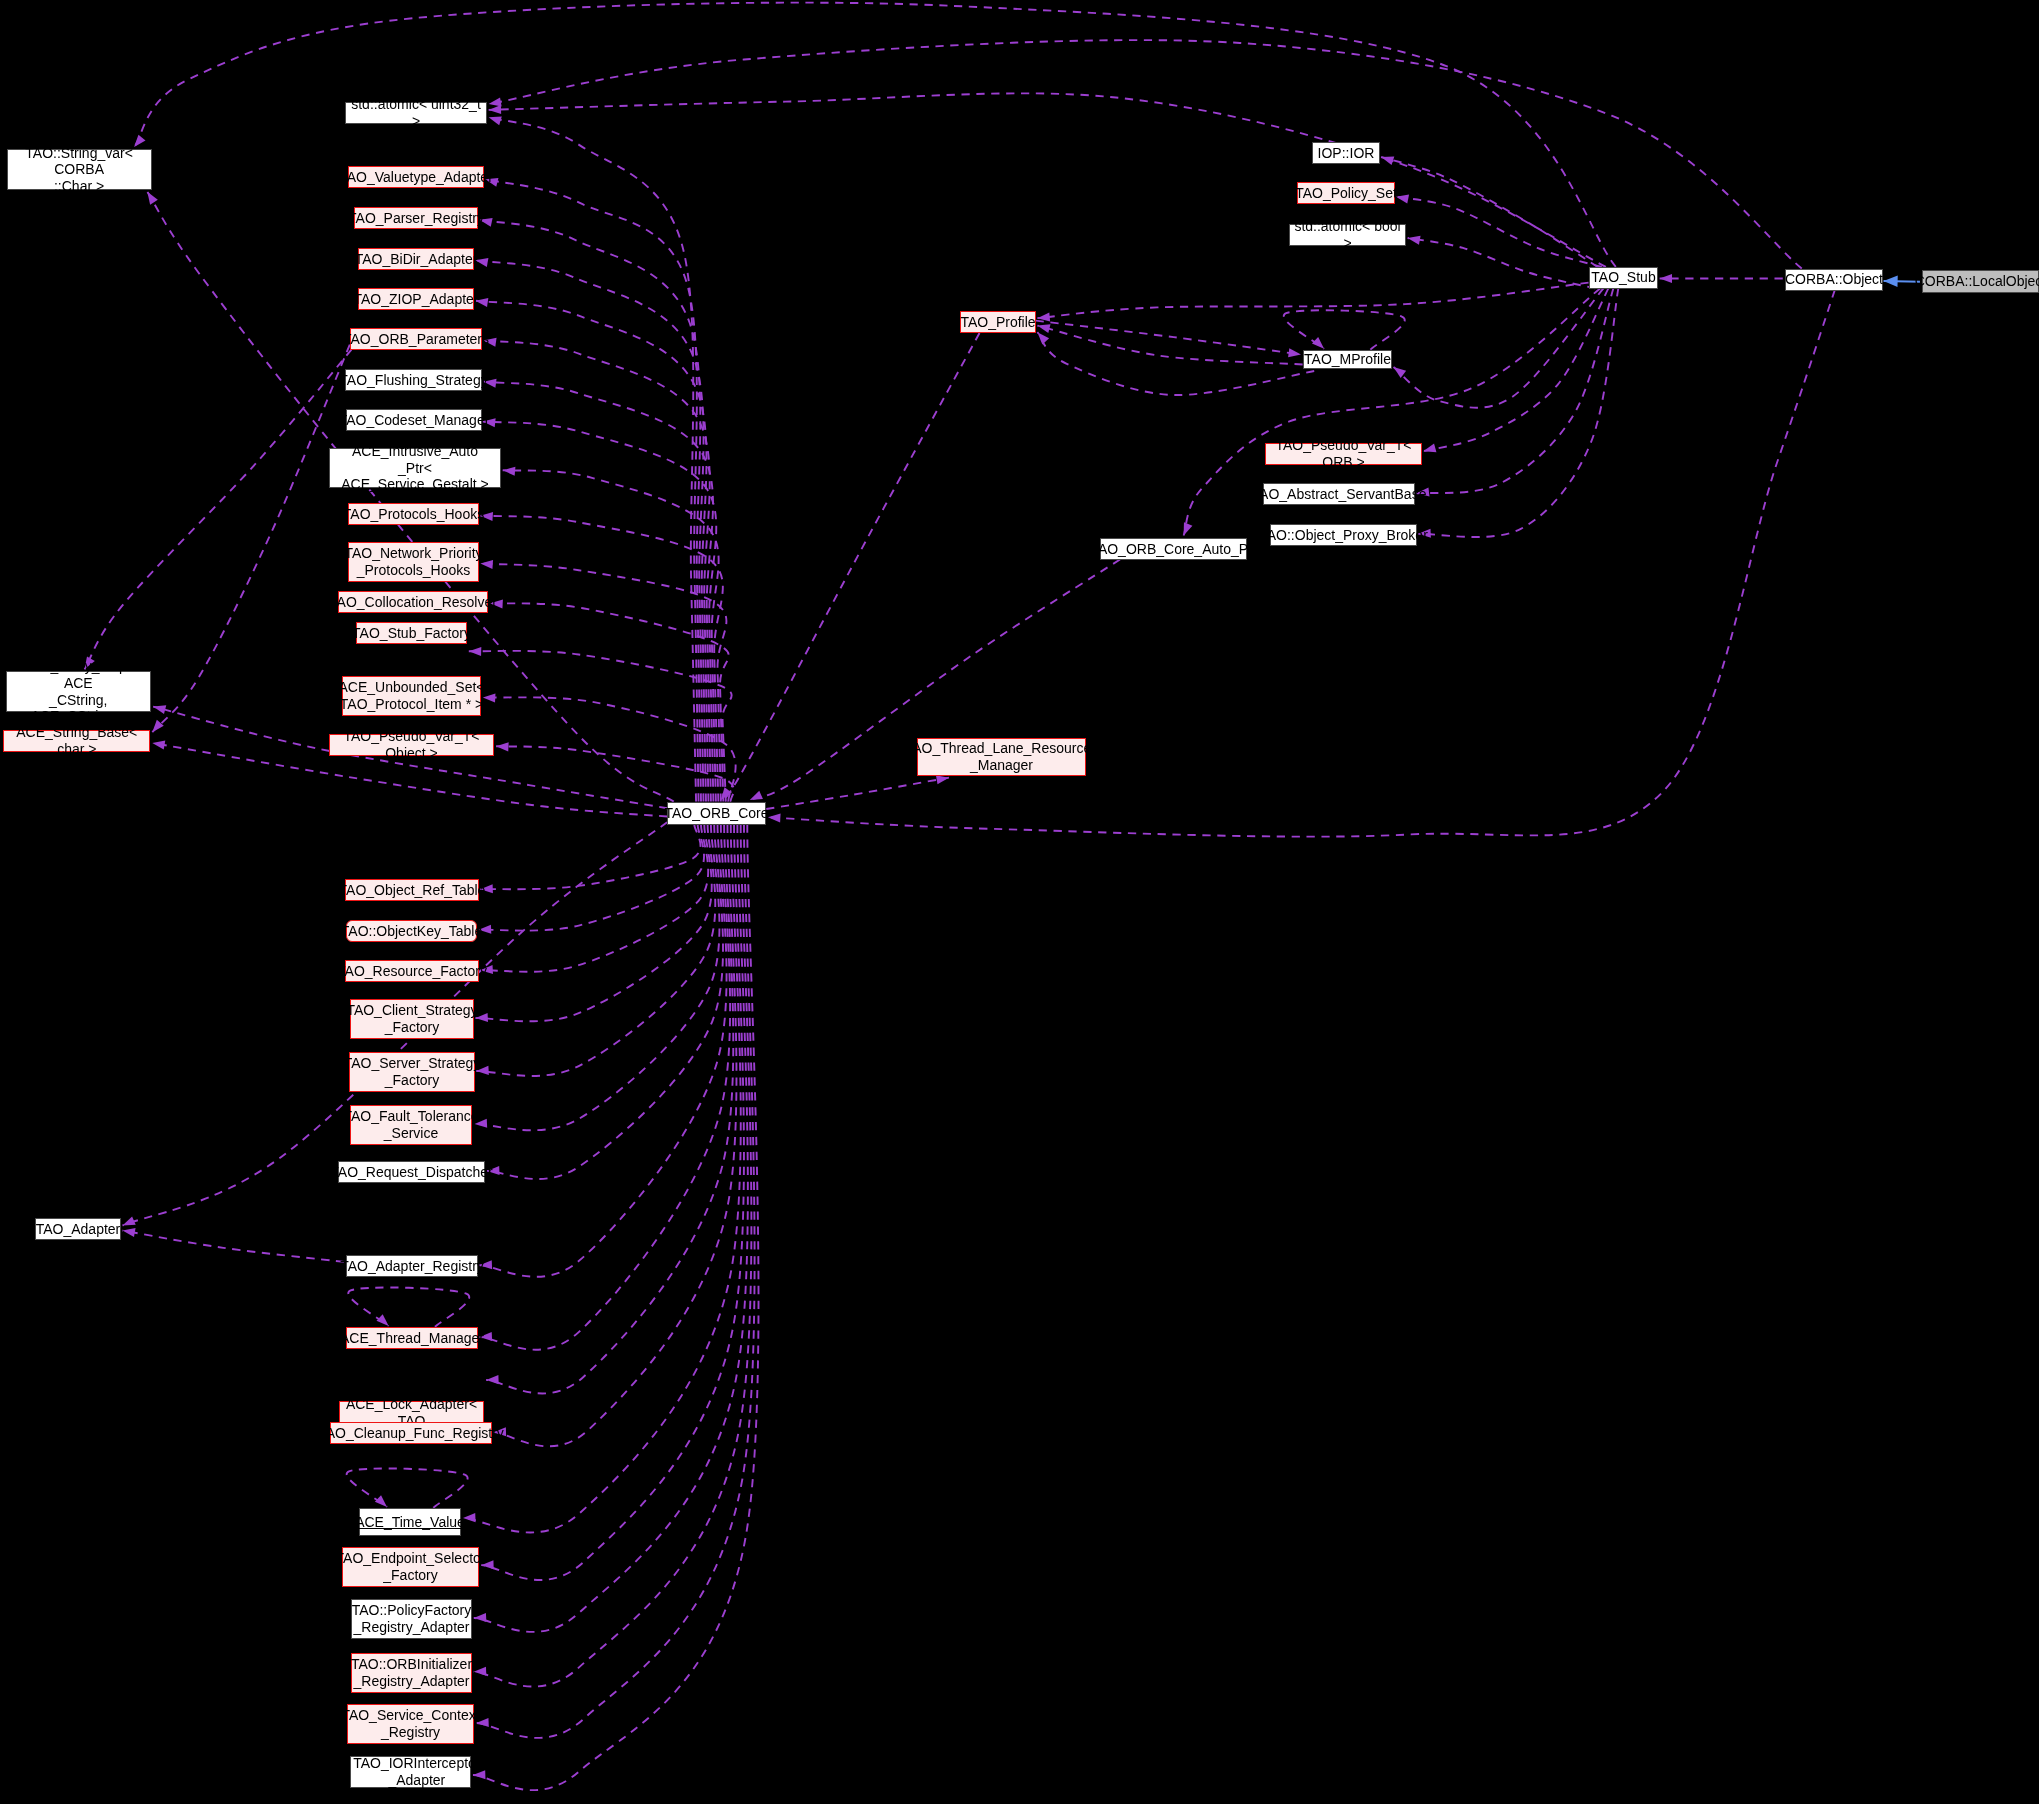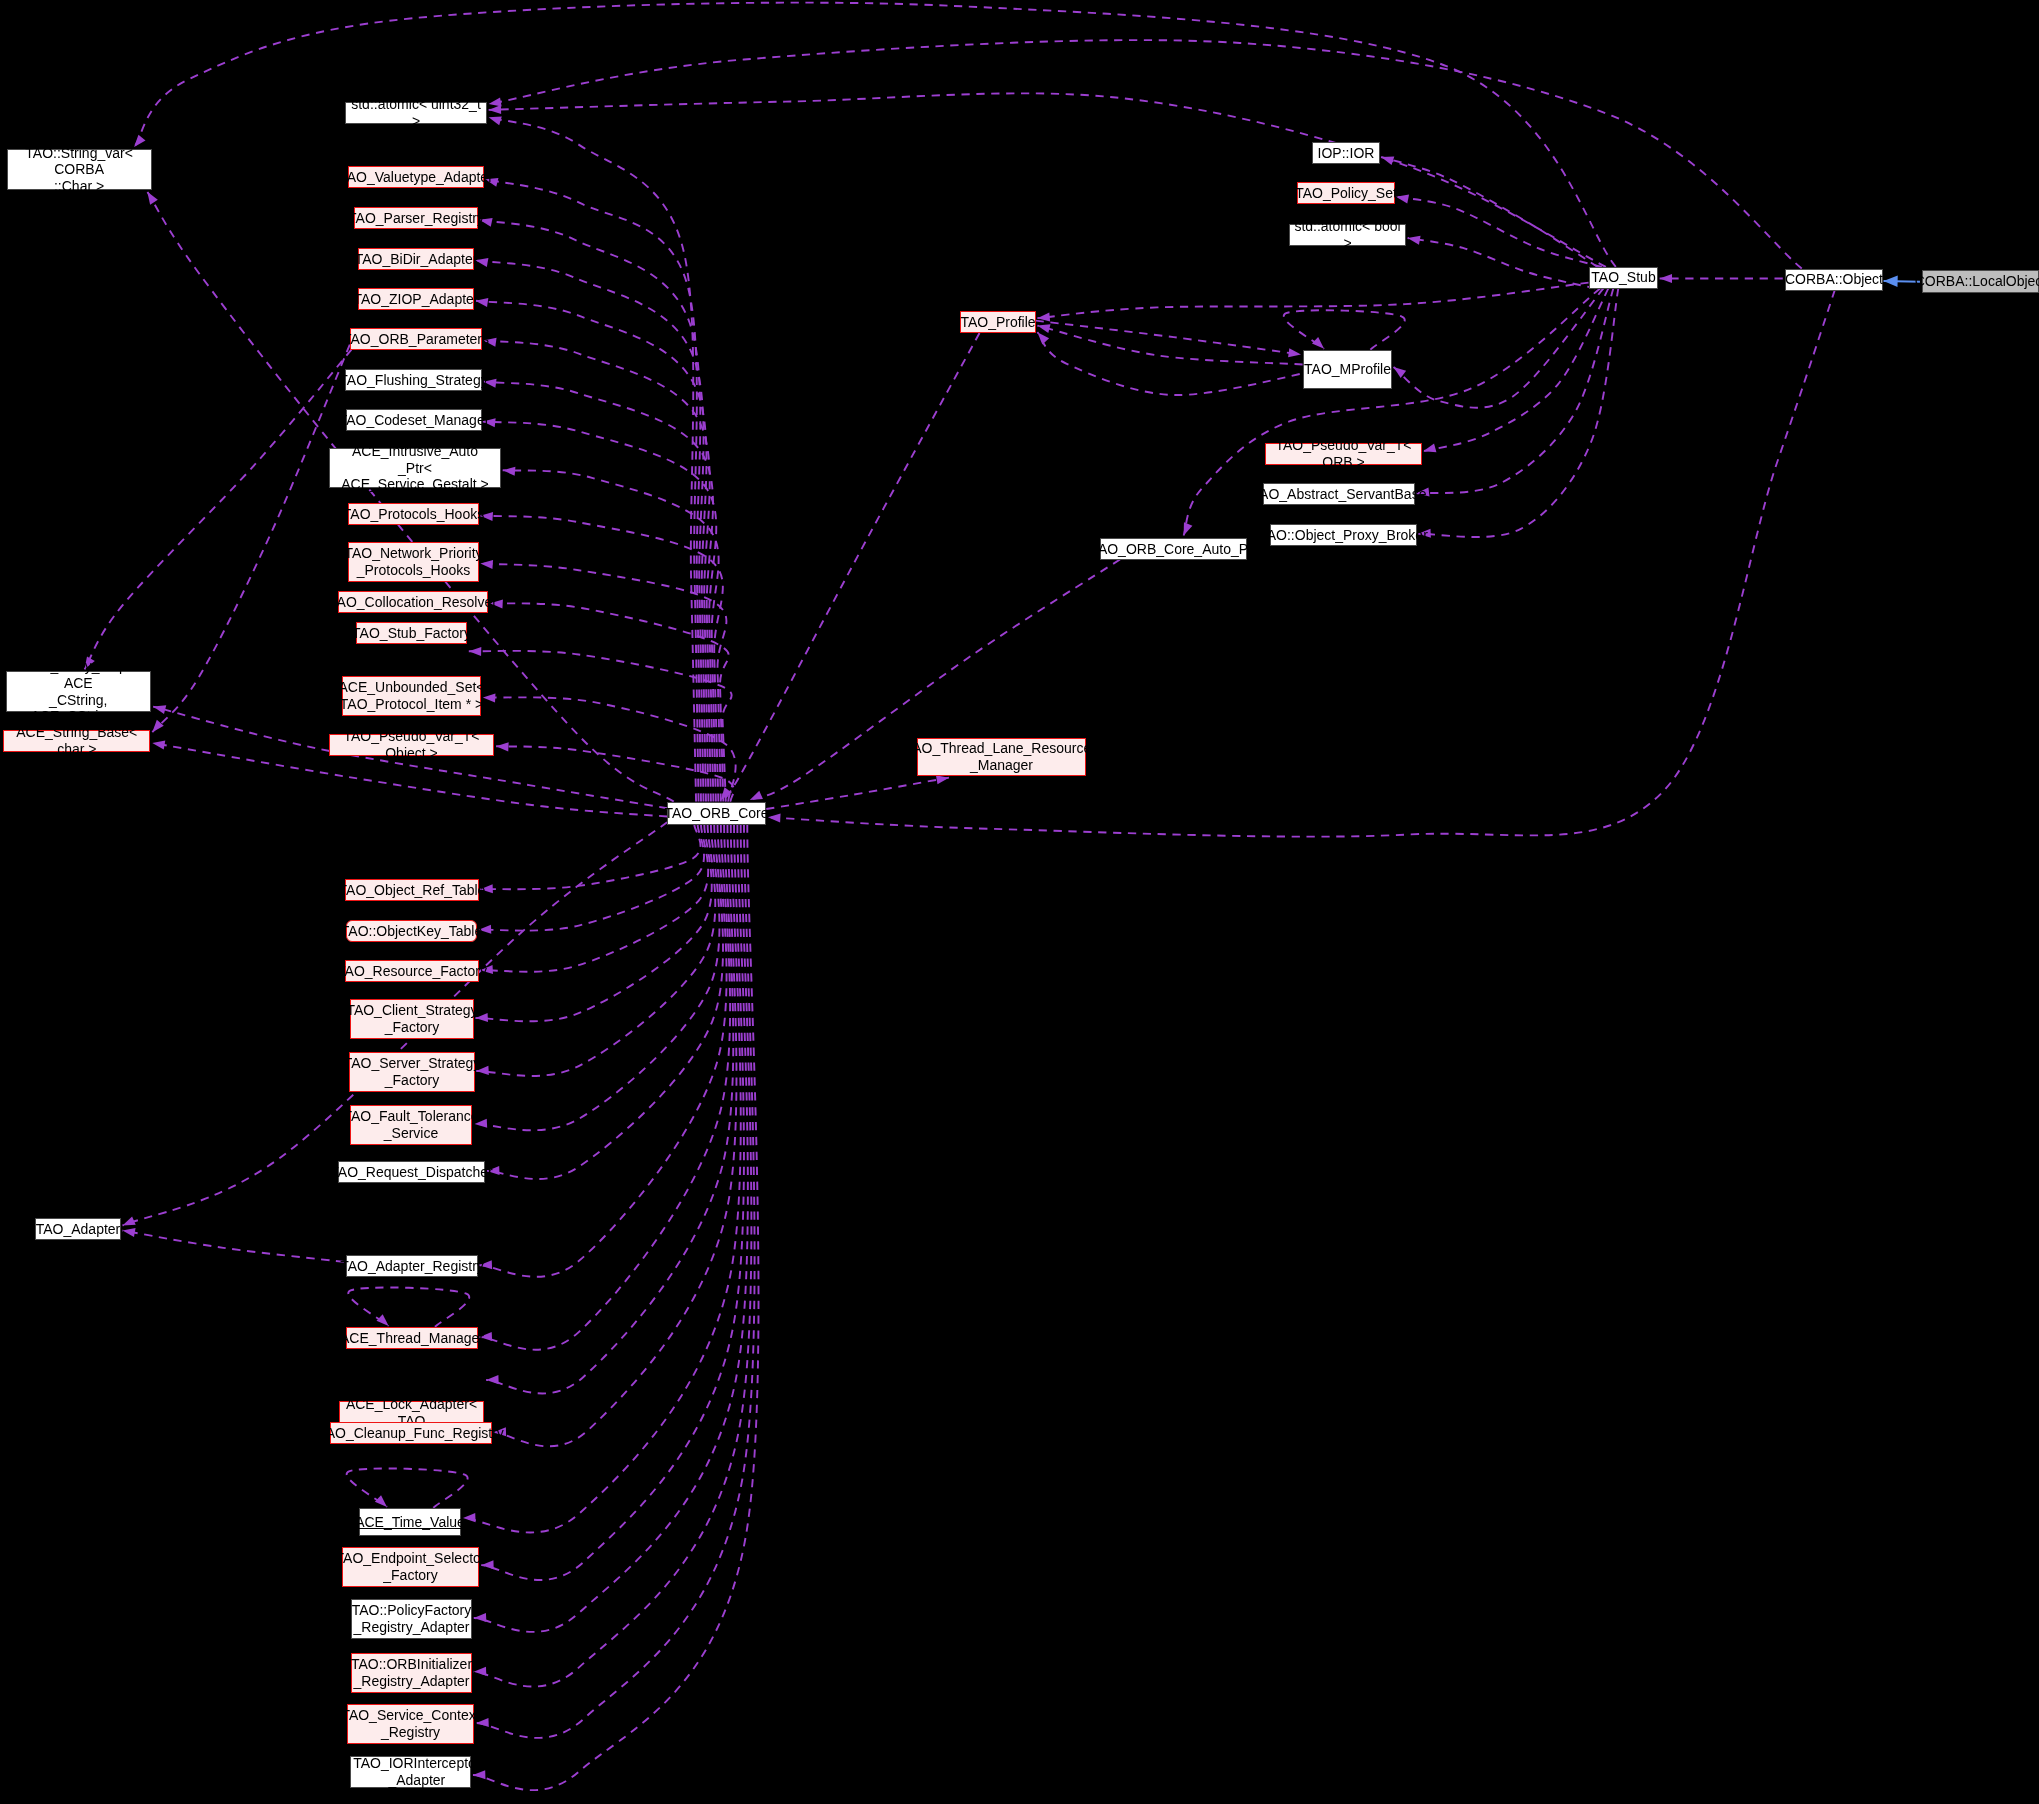--- a/index.html
+++ b/index.html
@@ -197,21 +197,21 @@
 _Registry_Adapter</span></div>
     <div class="node red" style="left: 347px; top: 1704px; width: 127px; height: 40px; background: rgb(253, 236, 236); border-color: rgb(238, 21, 21);"><span>TAO_Service_Context
 _Registry</span></div>
     <div class="node plain" style="left: 350px; top: 1756px; width: 121px; height: 32px; background: rgb(255, 255, 255); border-color: rgb(74, 74, 74); padding-left: 16px;"><span>TAO_IORInterceptor
 _Adapter</span></div>
     <div class="node plain" style="left: 35px; top: 1218px; width: 86px; height: 22px; background: rgb(255, 255, 255); border-color: rgb(74, 74, 74);"><span>TAO_Adapter</span></div>
     <div class="node plain" style="left: 5.8px; top: 671px; width: 145px; height: 41px; background: rgb(255, 255, 255); border-color: rgb(74, 74, 74);"><span>ACE_Array_Map&lt; ACE
 _CString, ACE_CString &gt;</span></div>
     <div class="node red" style="left: 3.3px; top: 730px; width: 147px; height: 22px; background: rgb(253, 236, 236); border-color: rgb(238, 21, 21);"><span>ACE_String_Base&lt; char &gt;</span></div>
     <div class="node red" style="left: 960px; top: 311px; width: 76px; height: 22px; background: rgb(253, 236, 236); border-color: rgb(238, 21, 21);"><span>TAO_Profile</span></div>
-    <div class="node plain" style="left: 1303px; top: 350px; width: 89px; height: 39px; background: rgb(255, 255, 255); border-color: rgb(74, 74, 74);"><span>TAO_MProfile</span></div>
+    <div class="node plain" style="left: 1303px; top: 350px; width: 89px; height: 19px; background: rgb(255, 255, 255); border-color: rgb(74, 74, 74);"><span>TAO_MProfile</span></div>
     <div class="node plain" style="left: 1312px; top: 142px; width: 68px; height: 22px; background: rgb(255, 255, 255); border-color: rgb(74, 74, 74);"><span>IOP::IOR</span></div>
     <div class="node red" style="left: 1297px; top: 182px; width: 98px; height: 22px; background: rgb(253, 236, 236); border-color: rgb(238, 21, 21);"><span>TAO_Policy_Set</span></div>
     <div class="node plain" style="left: 1289px; top: 224px; width: 117px; height: 22px; background: rgb(255, 255, 255); border-color: rgb(74, 74, 74);"><span>std::atomic&lt; bool &gt;</span></div>
     <div class="node plain" style="left: 1589px; top: 267px; width: 69px; height: 21.5px; background: rgb(255, 255, 255); border-color: rgb(74, 74, 74);"><span>TAO_Stub</span></div>
     <div class="node plain" style="left: 1785px; top: 269px; width: 98px; height: 21.5px; background: rgb(255, 255, 255); border-color: rgb(74, 74, 74);"><span>CORBA::Object</span></div>
     <div class="node highlight" style="left: 1922px; top: 270px; width: 117px; height: 23px; background: rgb(189, 189, 189); border-color: rgb(74, 74, 74);"><span>CORBA::LocalObject</span></div>
     <div class="node red" style="left: 1265px; top: 443px; width: 157px; height: 22px; background: rgb(253, 236, 236); border-color: rgb(238, 21, 21);"><span>TAO_Pseudo_Var_T&lt; ORB &gt;</span></div>
     <div class="node plain" style="left: 1263px; top: 483px; width: 152px; height: 22px; background: rgb(255, 255, 255); border-color: rgb(74, 74, 74);"><span>TAO_Abstract_ServantBase</span></div>
     <div class="node plain" style="left: 1270px; top: 524px; width: 147px; height: 22px; background: rgb(255, 255, 255); border-color: rgb(74, 74, 74);"><span>TAO::Object_Proxy_Broker</span></div>
     <div class="node plain" style="left: 1100px; top: 538px; width: 147px; height: 22px; background: rgb(255, 255, 255); border-color: rgb(74, 74, 74);"><span>TAO_ORB_Core_Auto_Ptr</span></div>

